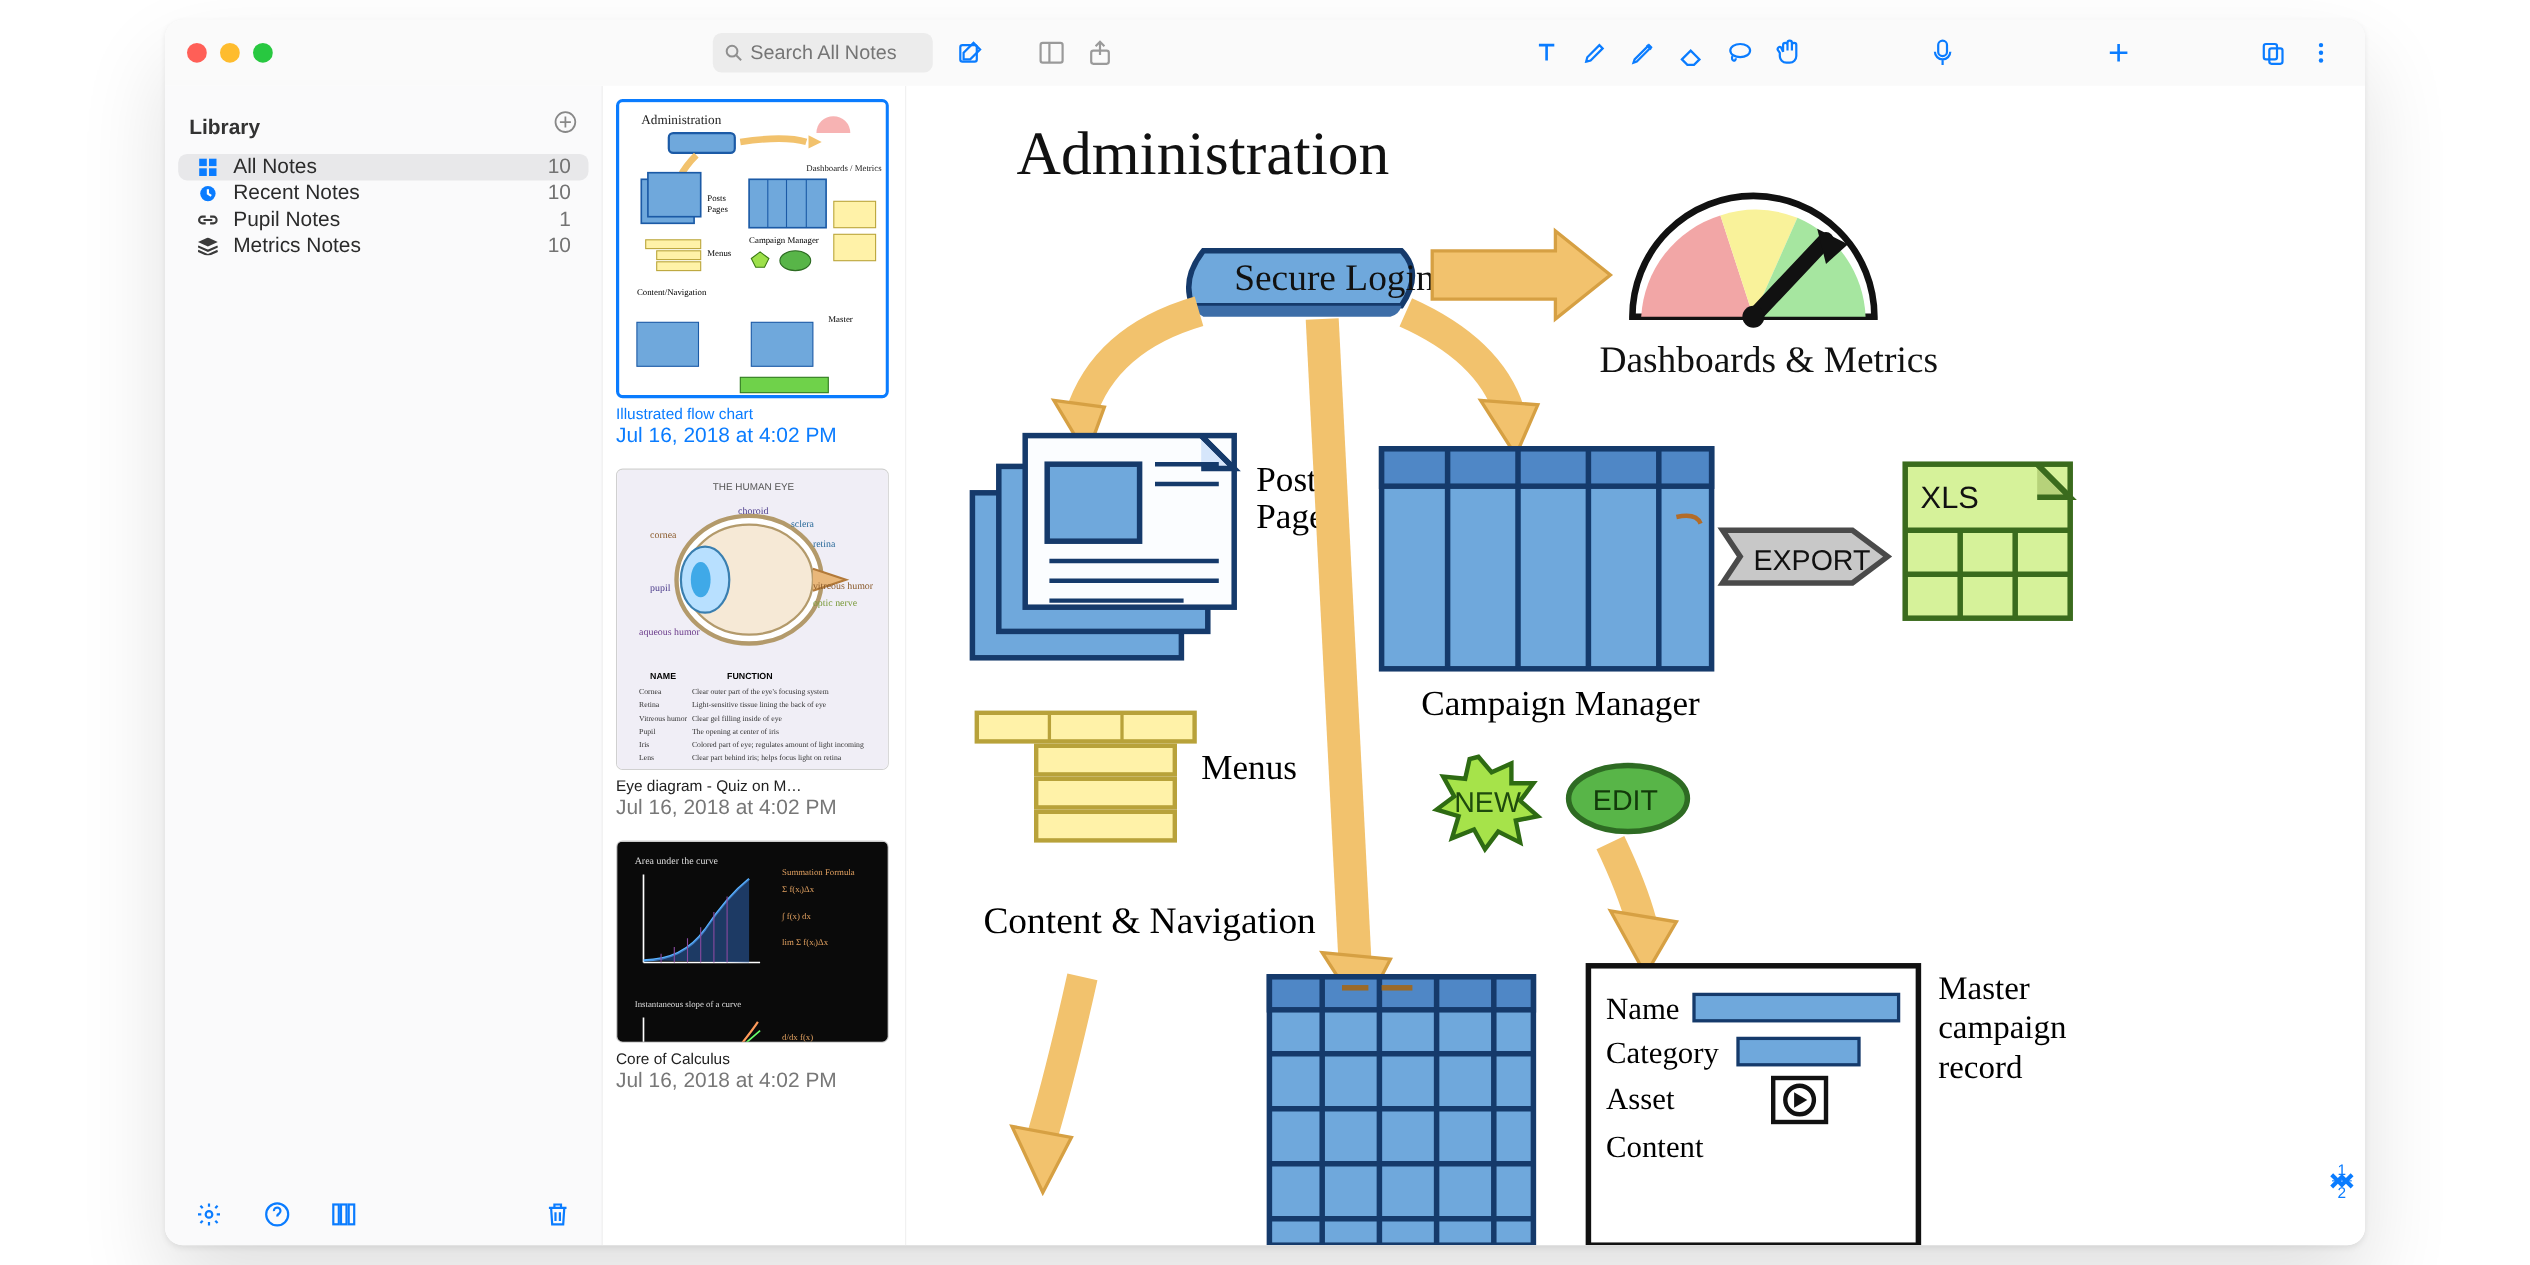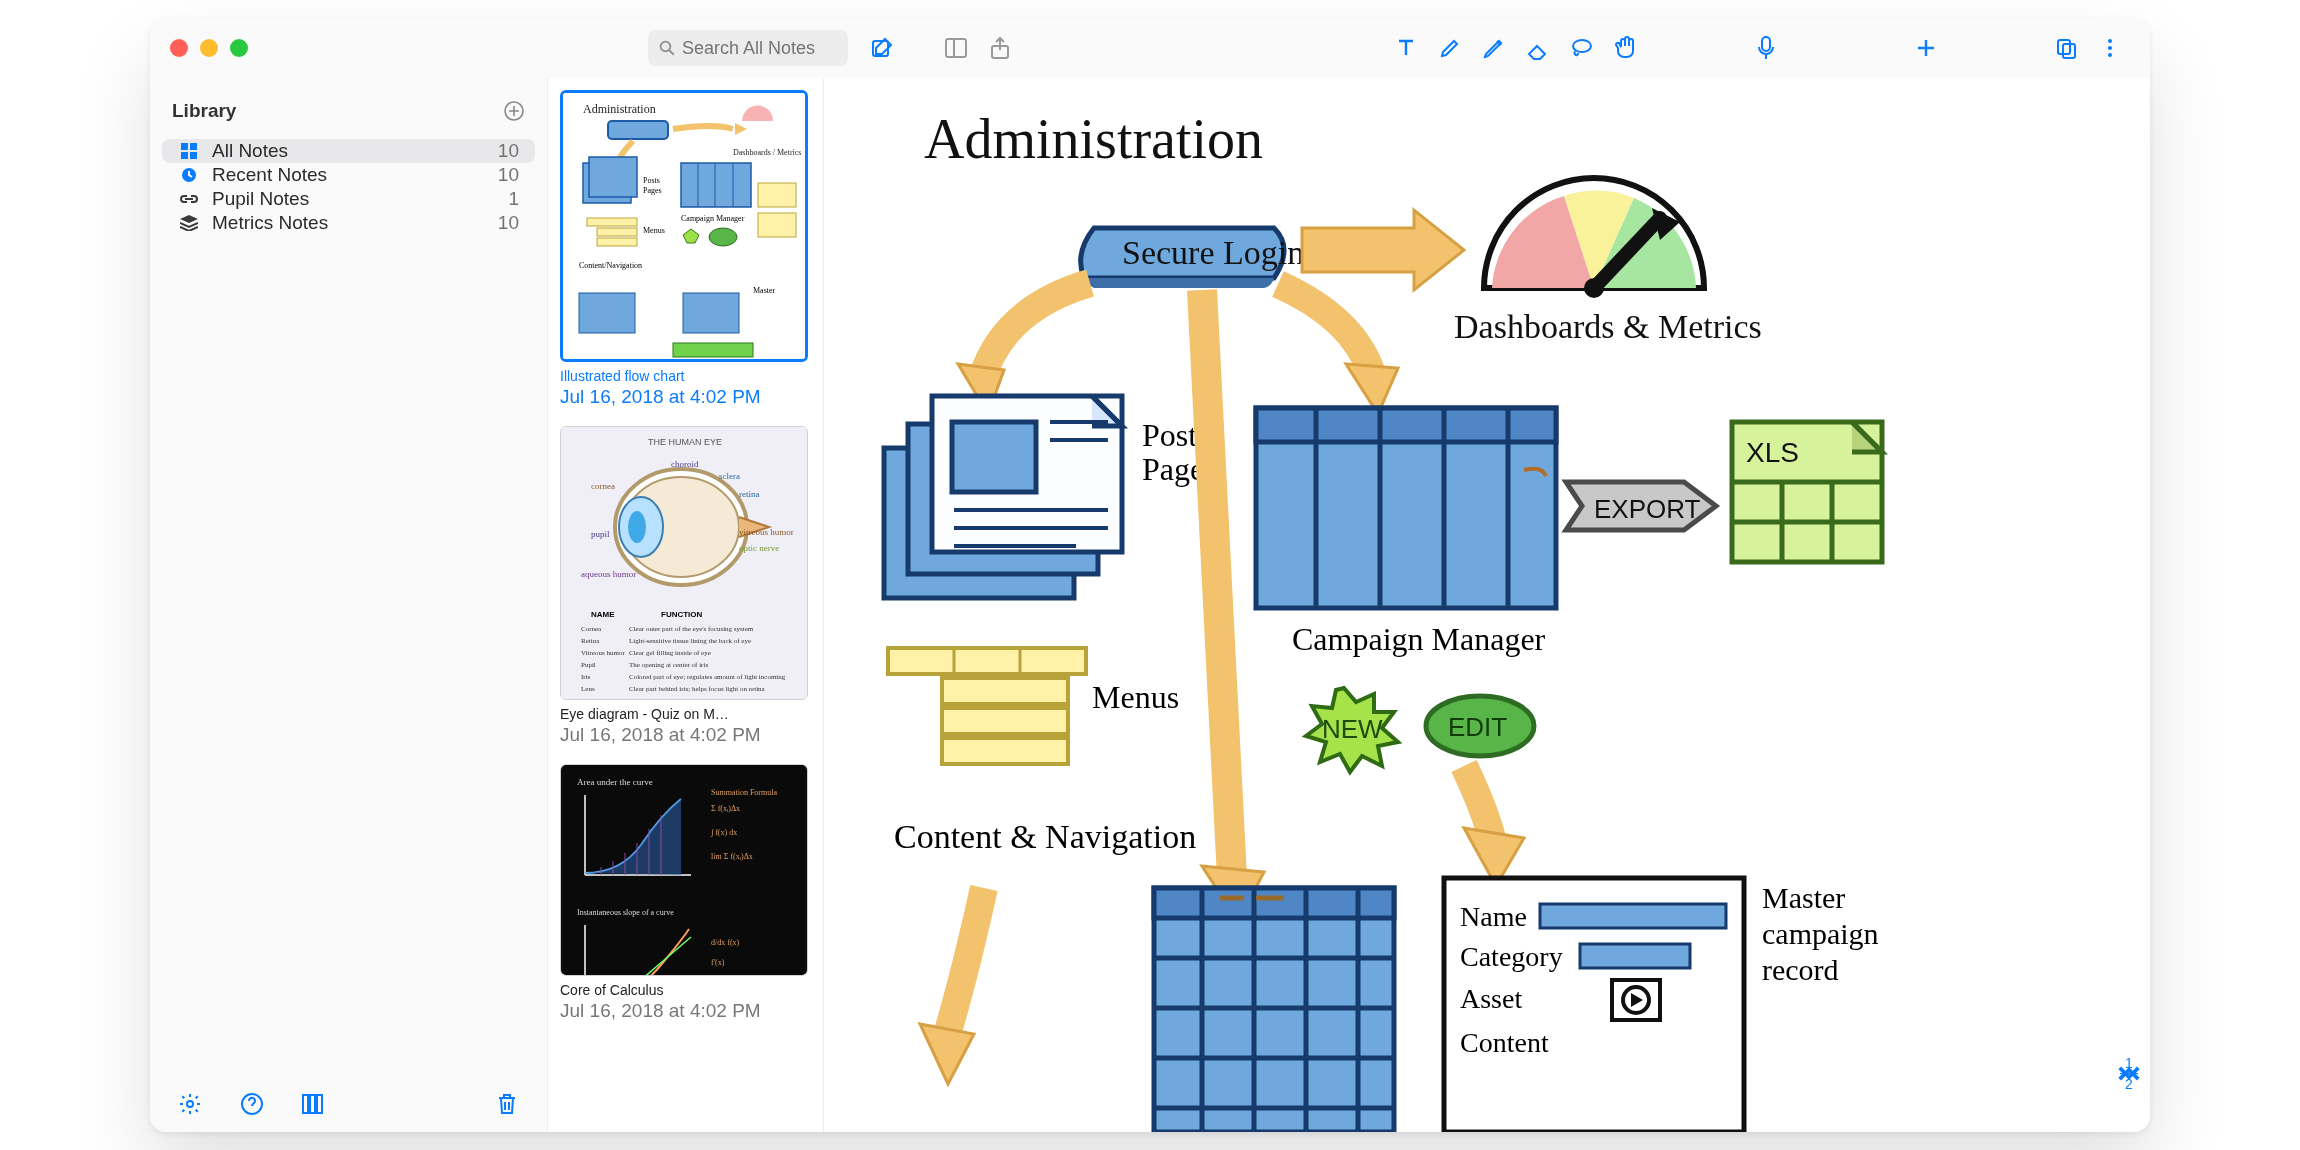--- a/index.html
+++ b/index.html
@@ -54,21 +54,21 @@
   .tb-flex { flex: 1; }
   
   .body { flex: 1; display: flex; min-height: 0; }
   
   .sidebar {
     width: 398px; background: #fafafb;
     border-right: 1px solid #ececec;
     display: flex; flex-direction: column;
   }
   .side-head {
-    display: flex; align-items: flex-start; justify-content: space-between;
+    display: flex; align-items: flex-end; justify-content: space-between;
     padding: 22px 22px 10px 22px;
     font-weight: 600; font-size: 19px; color: #333;
   }
   .side-add { color: #888; cursor: pointer; }
   .side-list { padding: 2px 12px; }
   .side-item {
     display: flex; align-items: center;
     height: 24px; padding: 0 16px;
     border-radius: 8px; font-size: 19px;
     color: #2b2b2b; cursor: pointer;
@@ -401,21 +401,21 @@
               <text x="20" y="264">Lens</text>
                 <text x="68" y="264">Clear part behind iris; helps focus light on retina</text>
             </g>
           </svg>
         </div>
         <div class="title">Eye diagram - Quiz on M…</div>
         <div class="date">Jul 16, 2018 at 4:02 PM</div>
       </div>
 
       <div class="card">
-        <div class="thumb" style="height:212px">
+        <div class="thumb" style="height:184px">
           <svg viewBox="0 0 248 260" width="248" height="260">
             <rect width="248" height="260" fill="#0a0a0a"></rect>
             <text x="16" y="20" font-size="9" fill="#ddd" class="mini-label">Area under the curve</text>
 
             <line x1="24" y1="110" x2="130" y2="110" stroke="#fff" stroke-width="1.5"></line>
             <line x1="24" y1="30" x2="24" y2="110" stroke="#fff" stroke-width="1.5"></line>
             <path d="M24 108 Q60 108 80 80 Q100 50 120 34" fill="none" stroke="#5bb2ff" stroke-width="2"></path>
             <path d="M24 108 Q60 108 80 80 Q100 50 120 34 L120 110 Z" fill="#2a5aa0" opacity=".6"></path>
             <g stroke="#8a4aa0" stroke-width="1">
               <line x1="40" y1="110" x2="40" y2="102"></line>

